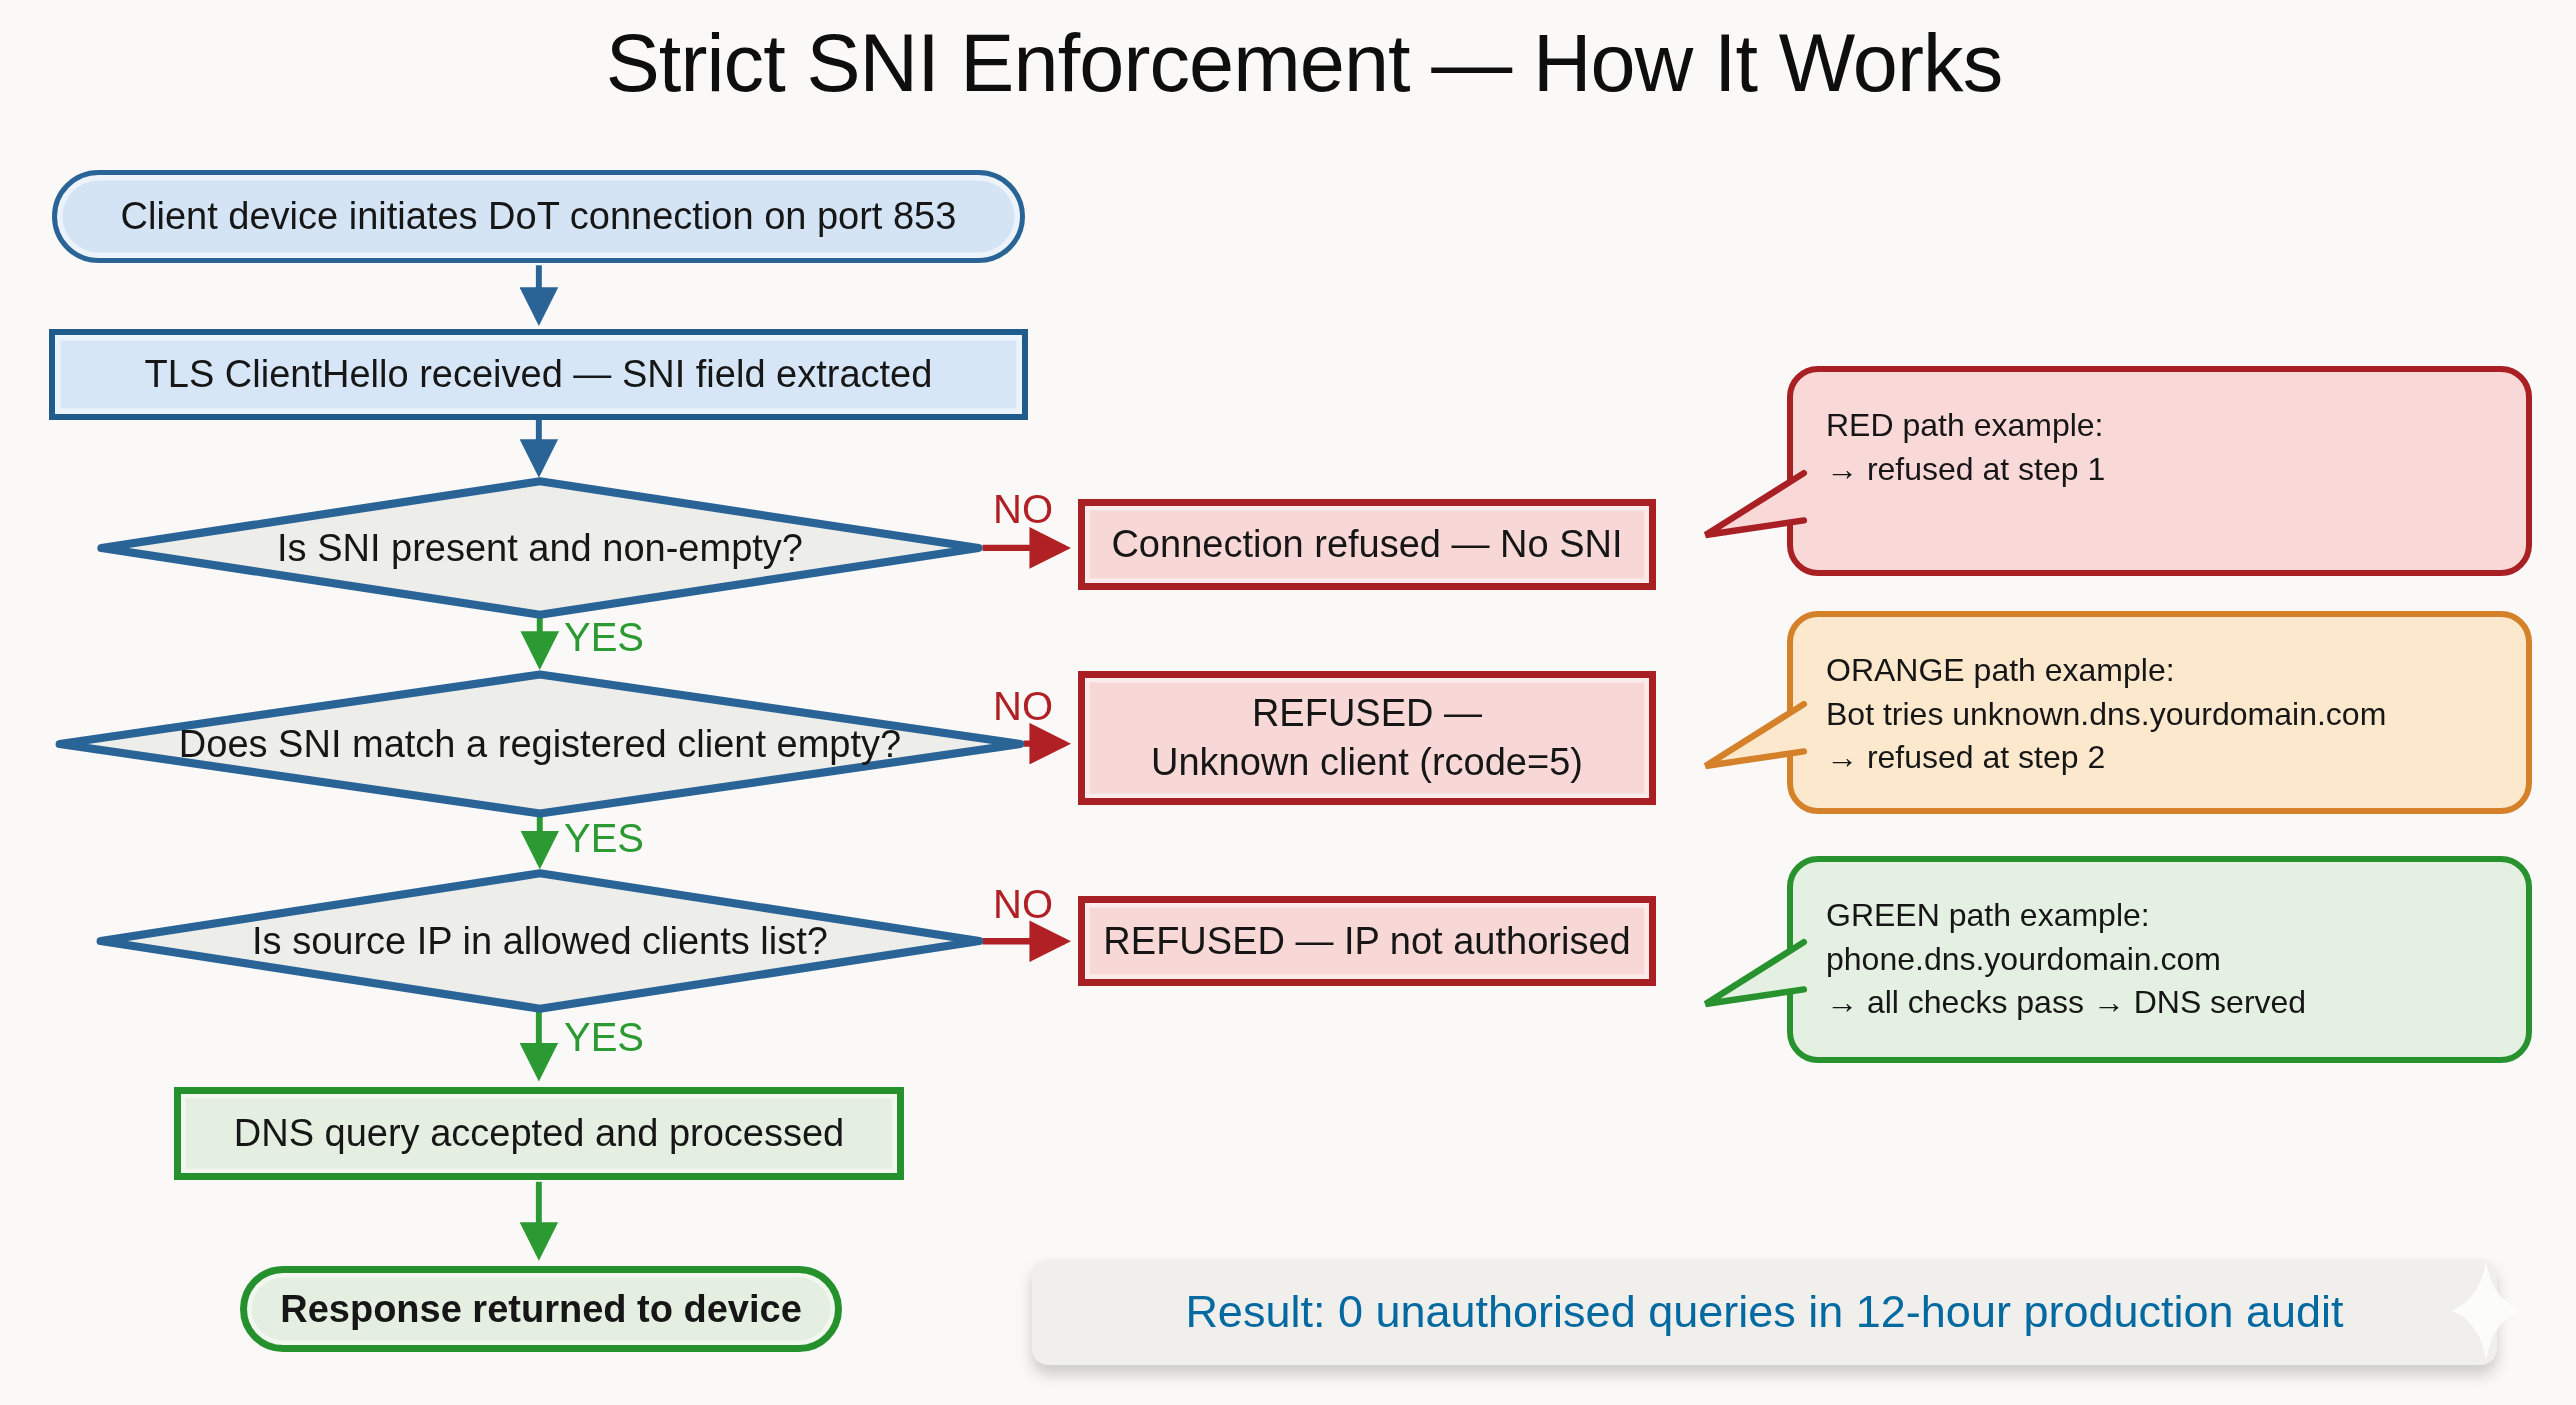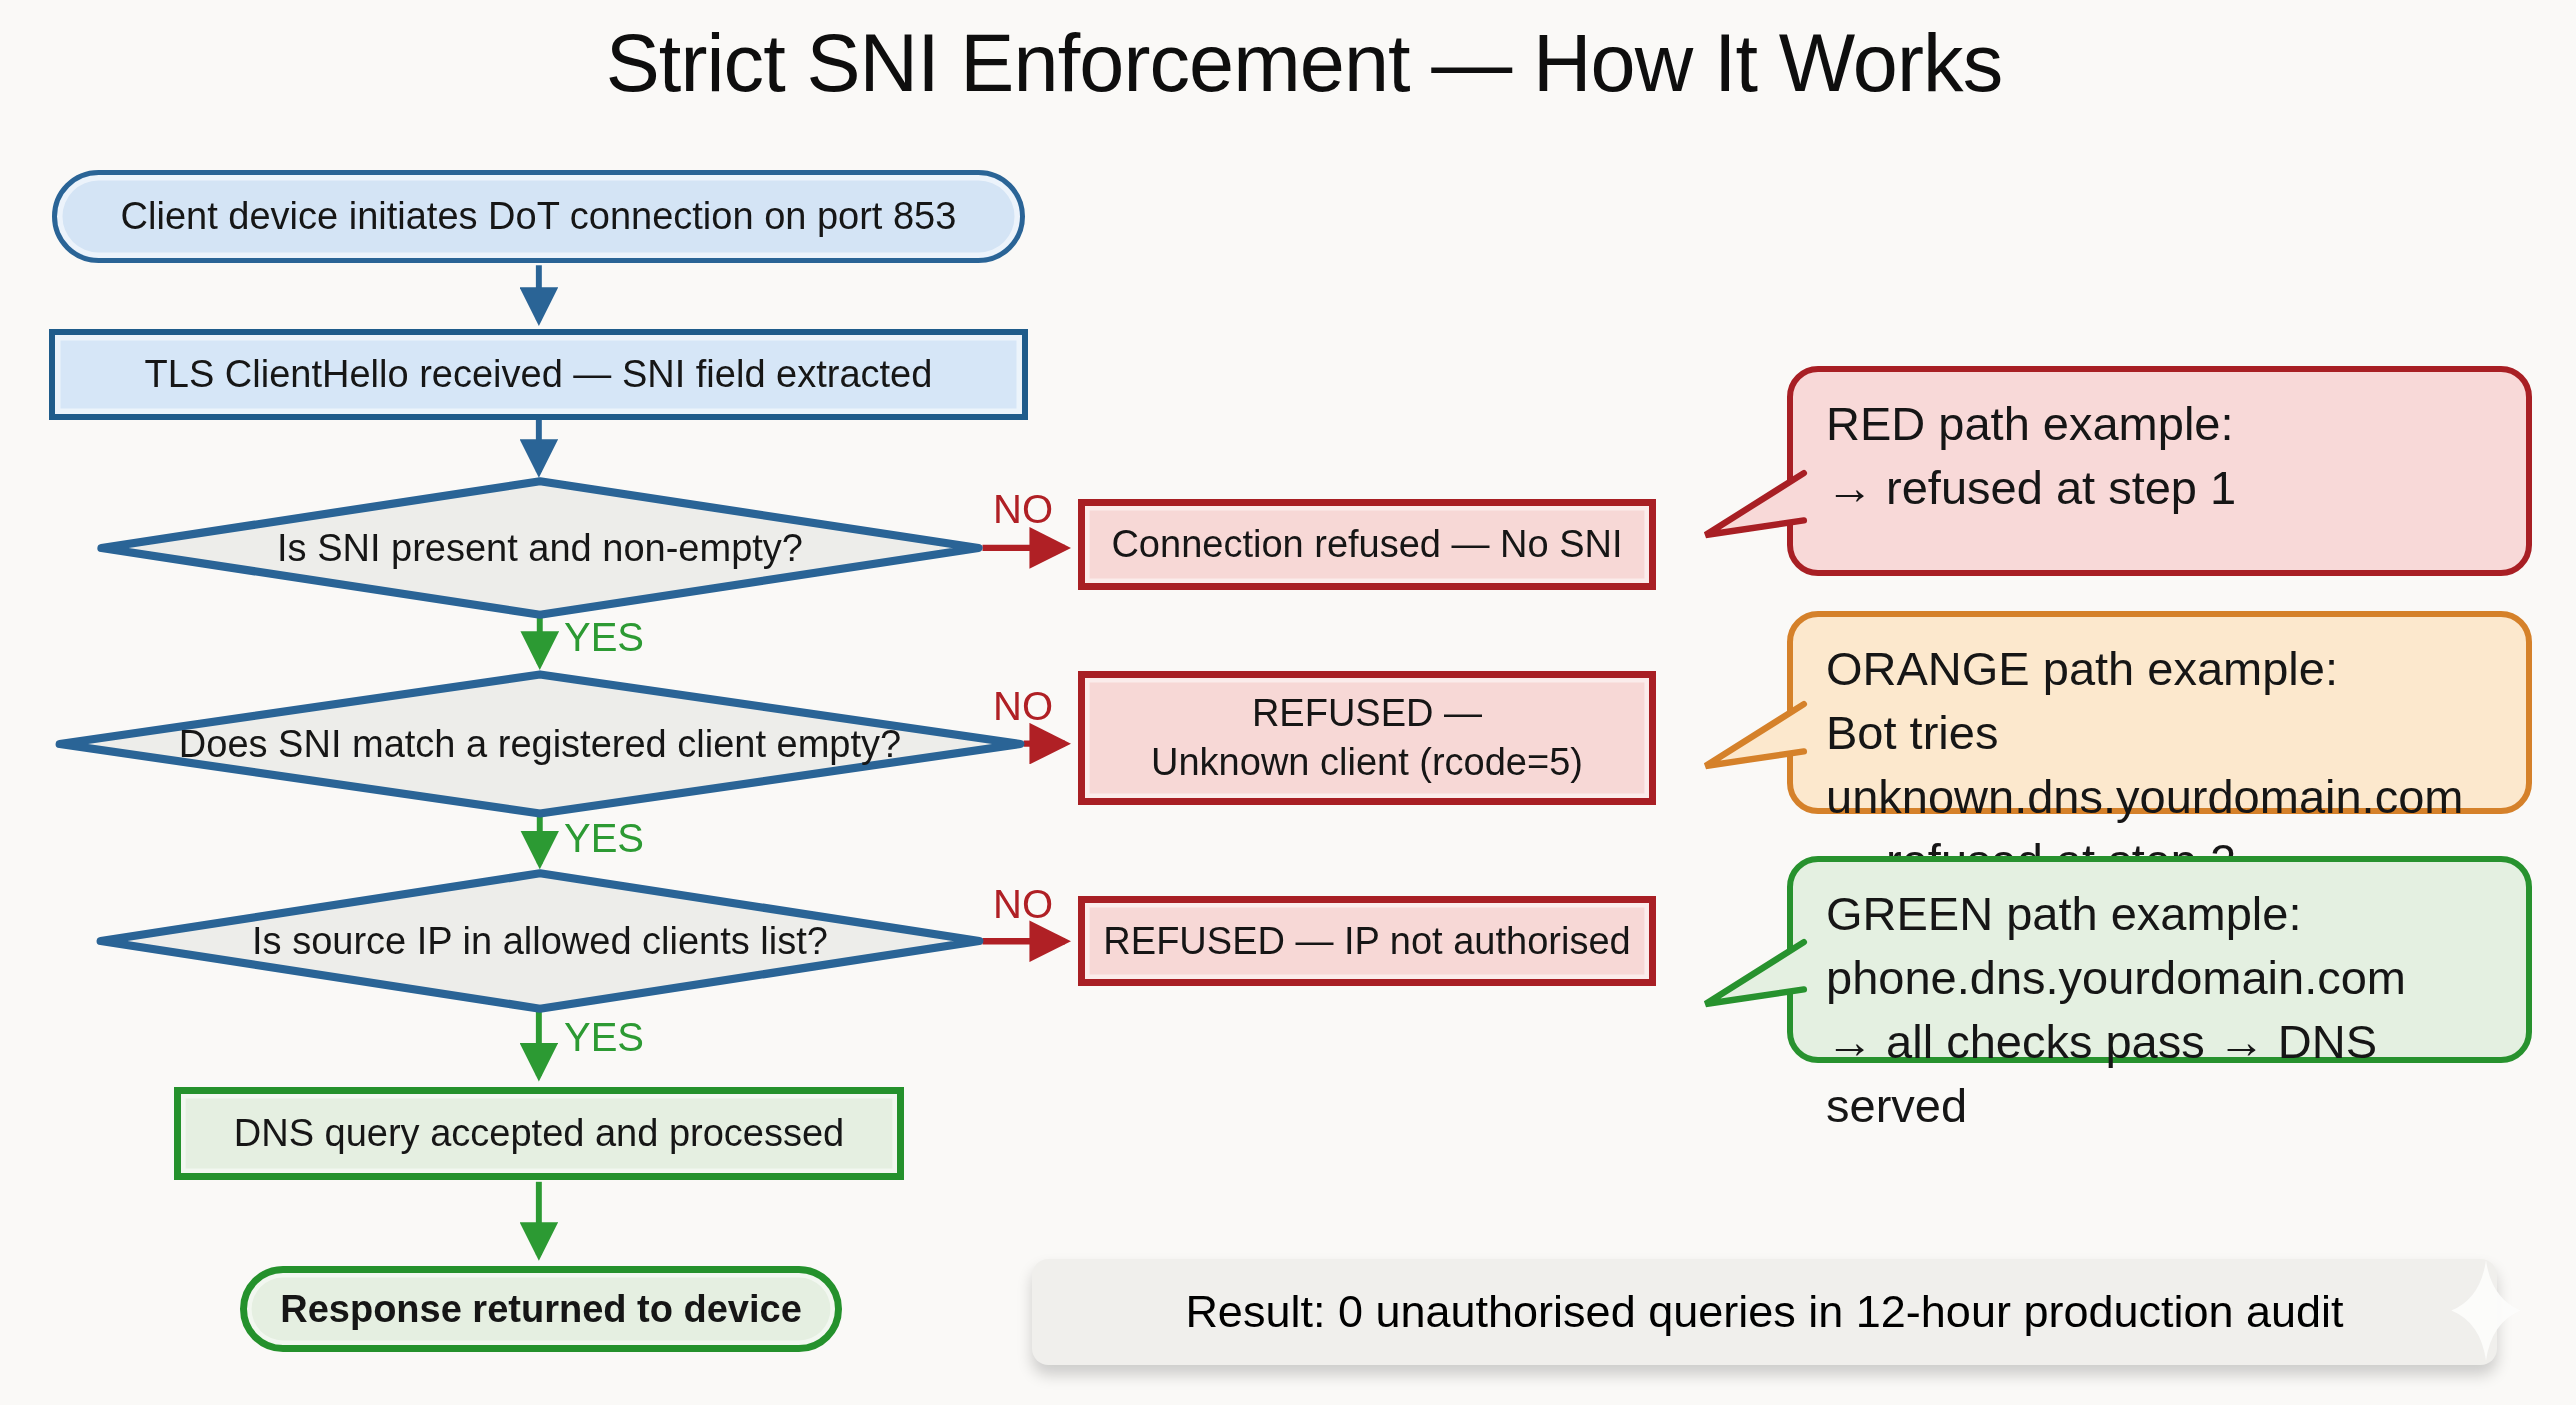--- a/index.html
+++ b/index.html
@@ -56,35 +56,35 @@
     box-shadow:inset 0 0 0 4.6px rgba(255,255,255,.5);
     font-weight:bold;
   }
   
   .edge-label{font-size:40px;font-weight:400;}
   .yes{color:#2c9a33;}
   .no{color:#b02025;}
   
   .callout{
     left:1787px;width:745px;box-sizing:border-box;
-    border-radius:31px;padding:20px 33px;
-    font-size:47px;line-height:1.36;text-align:left;
+    border-radius:31px;padding:32px 33px;
+    font-size:32px;line-height:1.36;text-align:left;
   }
   #callout-red{top:366px;height:210px;background:#f8d9d8;border:6.4px solid #a81f24;}
   #callout-orange{top:611px;height:203px;background:#fce8cd;border:6.4px solid #d5812a;}
   #callout-green{top:856px;height:207px;background:#e4f0e1;border:6.4px solid #27922e;}
   .callout-line{display:block;}
   .tail{left:1696px;width:112px;height:91px;z-index:5;}
   
   #result-banner{
     left:1032px;top:1259px;width:1465px;height:106px;
     background:#f0efec;border-radius:16.5px;
     box-shadow:0 9.1px 14.6px rgba(0,0,0,.18);
     display:flex;align-items:center;justify-content:center;
-    font-size:45px;color:#000000;
+    font-size:45px;color:#0369a1;
   }
   #sparkle{left:2444px;top:1253px;z-index:6;}
   svg{display:block;}
 </style>
 </head>
 <body>
 
 <div id="canvas">
 
   <svg class="abs" style="left:0;top:0;z-index:1" width="2576" height="1405" viewBox="0 0 2816 1536">

